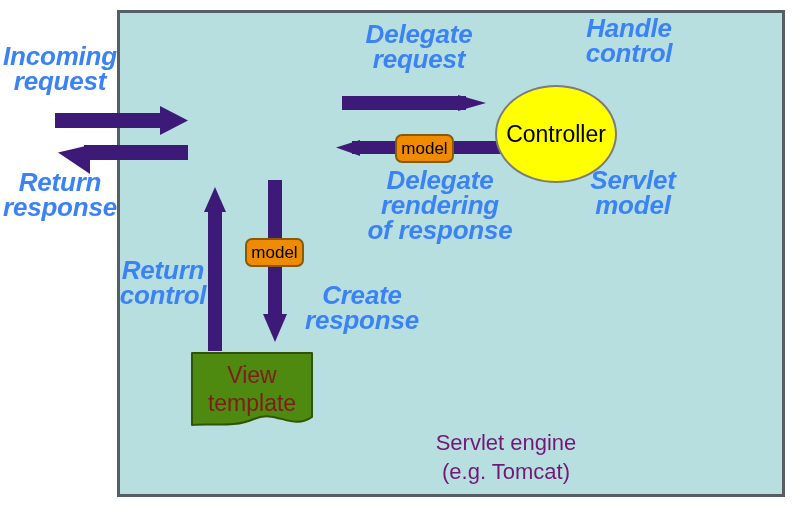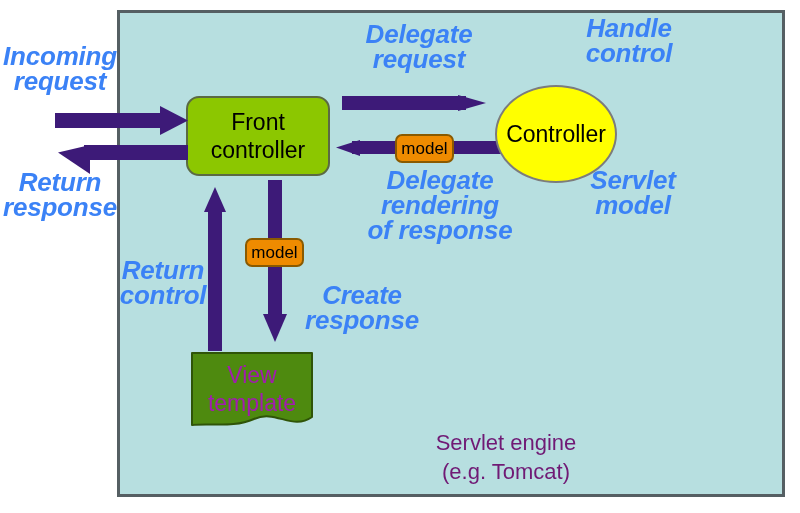--- a/index.html
+++ b/index.html
@@ -114,21 +114,21 @@
   .view-template-text {
     position: absolute;
     left: 0;
     top: 6px;
     width: 124px;
     height: 64px;
     display: flex;
     align-items: center;
     justify-content: center;
     text-align: center;
-    color: #a21caf;
+    color: #7f1d1d;
     font-size: 23px;
     line-height: 28px;
     white-space: pre-line;
   }
 
   
   .model-token {
     position: absolute;
     background: #ef8b00;
     border: 2px solid #8a5a00;
@@ -203,22 +203,20 @@
         <polygon points="204,212 215,187 226,212"></polygon>
       </g>
 
       <g>
         <rect x="268" y="180" width="14" height="140"></rect>
         <polygon points="263,314 287,314 275,342"></polygon>
       </g>
     </g>
   </svg>
 
-  <div class="front-controller">Front
-controller</div>
 
   <div class="controller-circle">Controller</div>
 
   <div class="view-template-wrap">
     <svg width="124" height="84" viewBox="0 0 124 84">
       <path d="M2,2 L122,2 L122,66 C102,80 86,58 64,68 C44,77 22,72 2,74 Z" fill="#4e8a0f" stroke="#2f5408" stroke-width="2" stroke-linejoin="round"></path>
     </svg>
     <div class="view-template-text">View
 template</div>
   </div>

